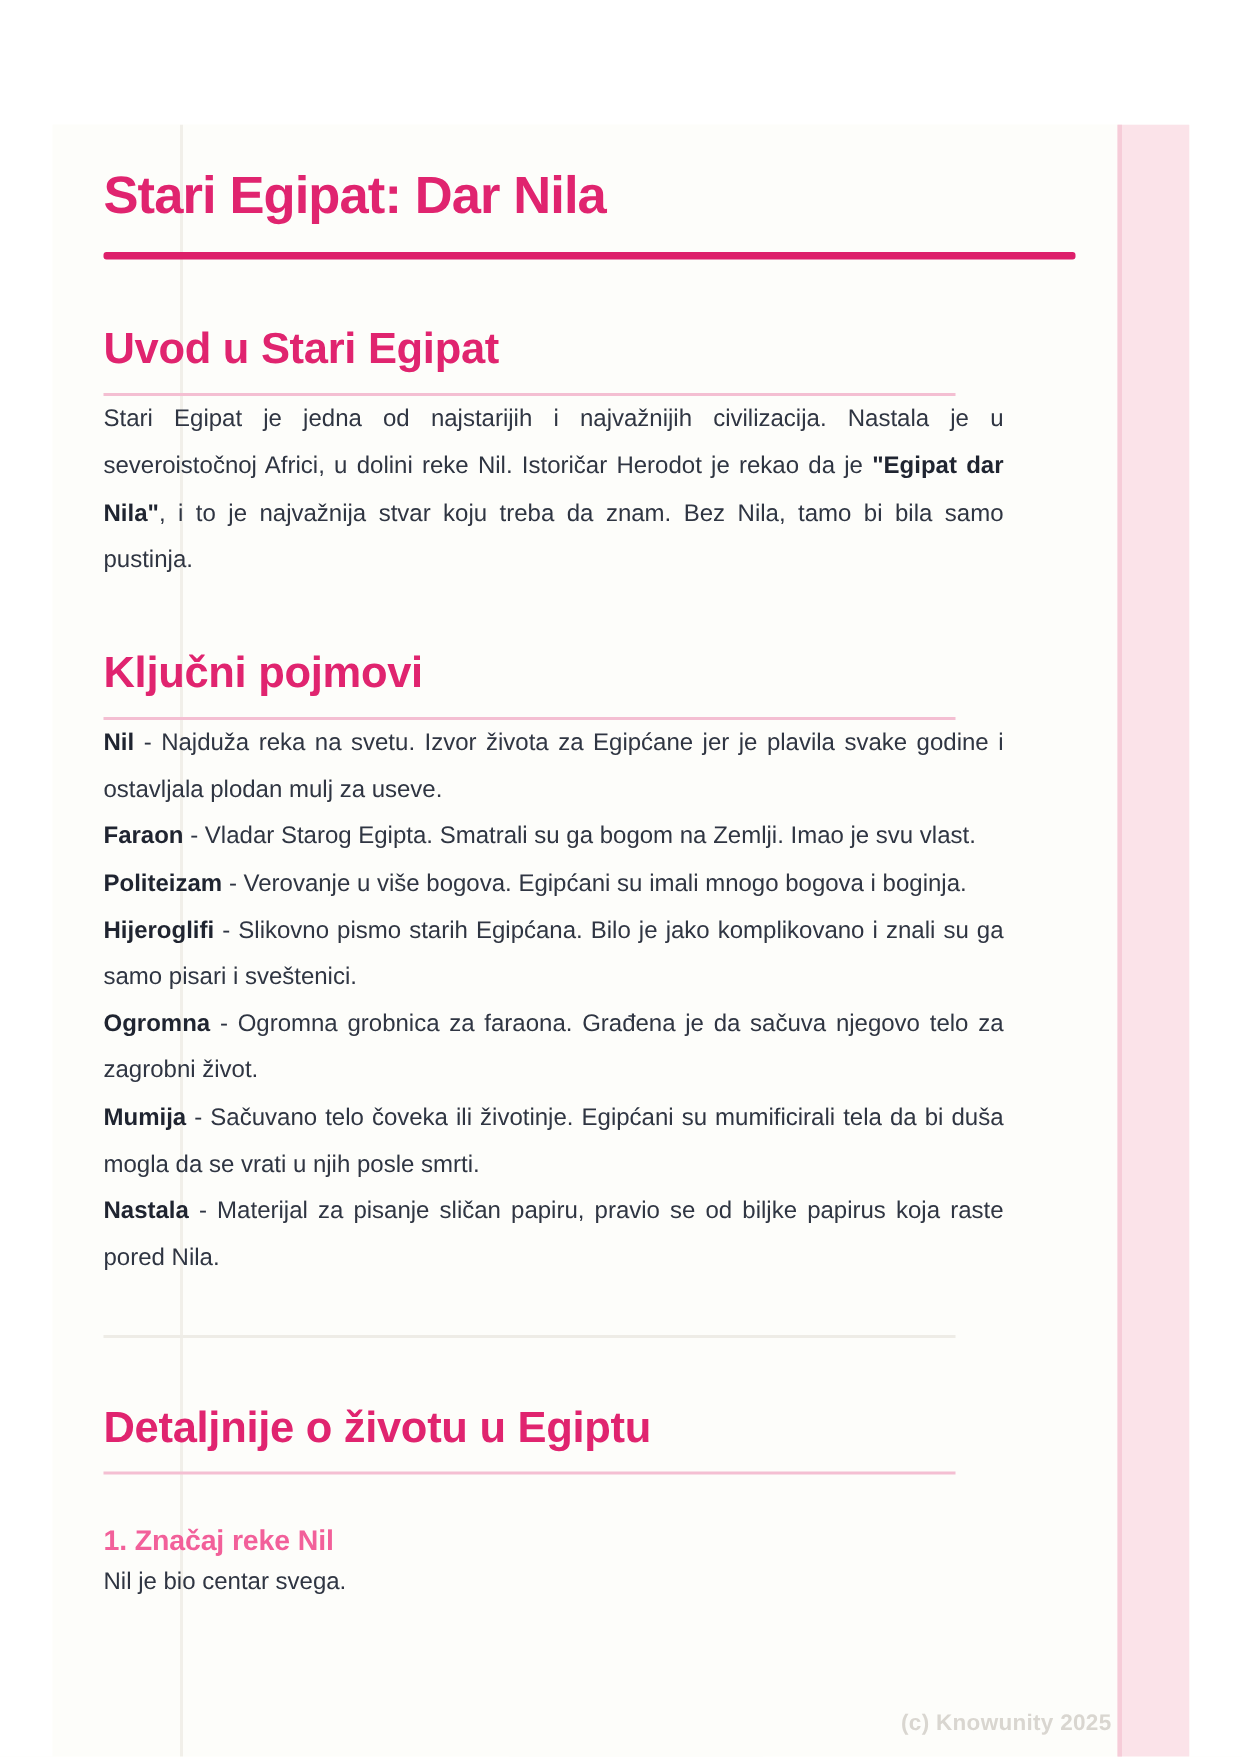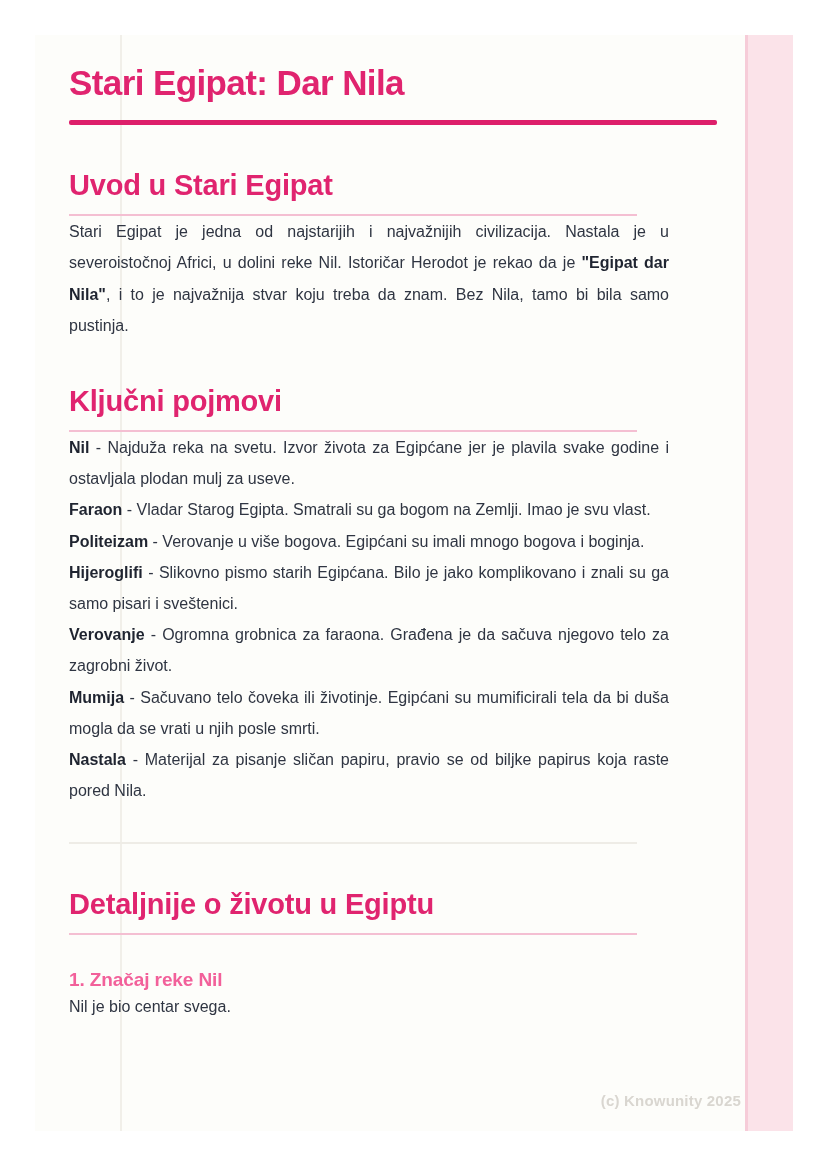--- a/index.html
+++ b/index.html
@@ -11,20 +11,21 @@
     height: 1171px;
     background: #ffffff;
     font-family: "Liberation Sans", sans-serif;
     overflow: hidden;
   }
 
   .page-wrap {
     position: relative;
     width: 828px;
     height: 997px;
+    margin-top: 48px;
   }
 
   
   .sheet {
     position: absolute;
     left: 35px;
     top: 35px;
     width: 758px;
     height: 1096px;
     background: #fdfdfa;
@@ -182,21 +183,21 @@
       </div>
 
       <p class="body term"><b>Nil</b><span> - Najduža reka na svetu. Izvor života za Egipćane jer je plavila svake godine i ostavljala plodan mulj za useve.</span></p>
 
       <p class="body term"><b>Faraon</b><span> - Vladar Starog Egipta. Smatrali su ga bogom na Zemlji. Imao je svu vlast.</span></p>
 
       <p class="body term"><b>Politeizam</b><span> - Verovanje u više bogova. Egipćani su imali mnogo bogova i boginja.</span></p>
 
       <p class="body term"><b>Hijeroglifi</b><span> - Slikovno pismo starih Egipćana. Bilo je jako komplikovano i znali su ga samo pisari i sveštenici.</span></p>
 
-      <p class="body term"><b>Verovanje</b><span> - Ogromna grobnica za faraona. Građena je da sačuva njegovo telo za zagrobni život.</span></p>
+      <p class="body term"><b>Ogromna</b><span> - Ogromna grobnica za faraona. Građena je da sačuva njegovo telo za zagrobni život.</span></p>
 
       <p class="body term"><b>Mumija</b><span> - Sačuvano telo čoveka ili životinje. Egipćani su mumificirali tela da bi duša mogla da se vrati u njih posle smrti.</span></p>
 
       <p class="body term"><b>Nastala</b><span> - Materijal za pisanje sličan papiru, pravio se od biljke papirus koja raste pored Nila.</span></p>
 
       <div class="divider"></div>
 
       <div class="h2-block wide">
         <h2 class="h2">Detaljnije o životu u Egiptu</h2>
         <div class="h2-rule"></div>

